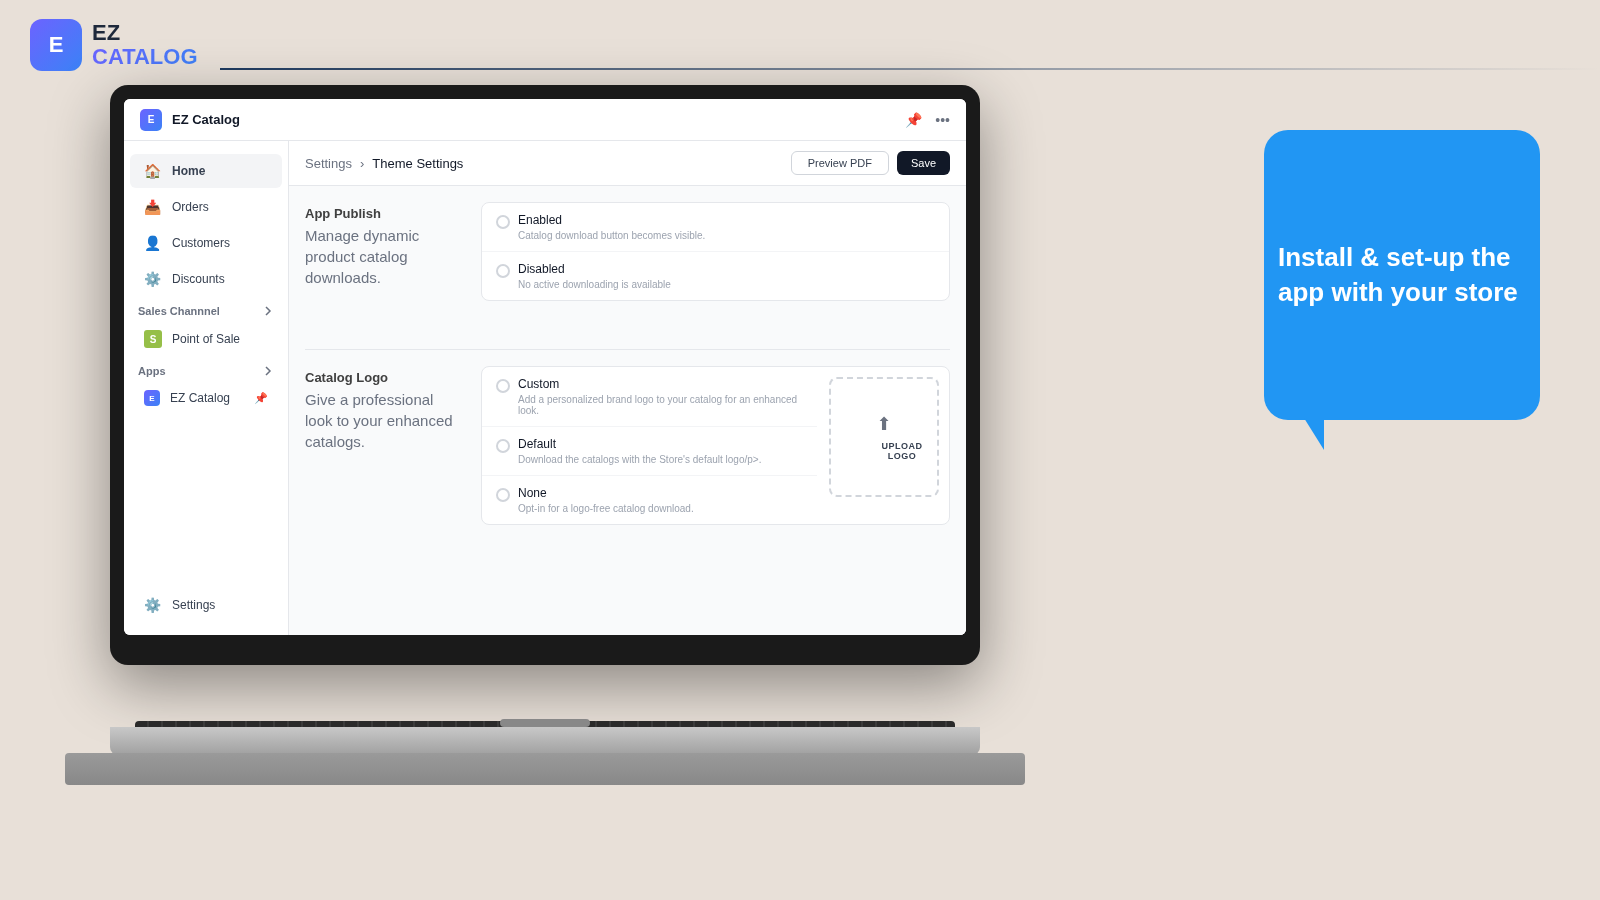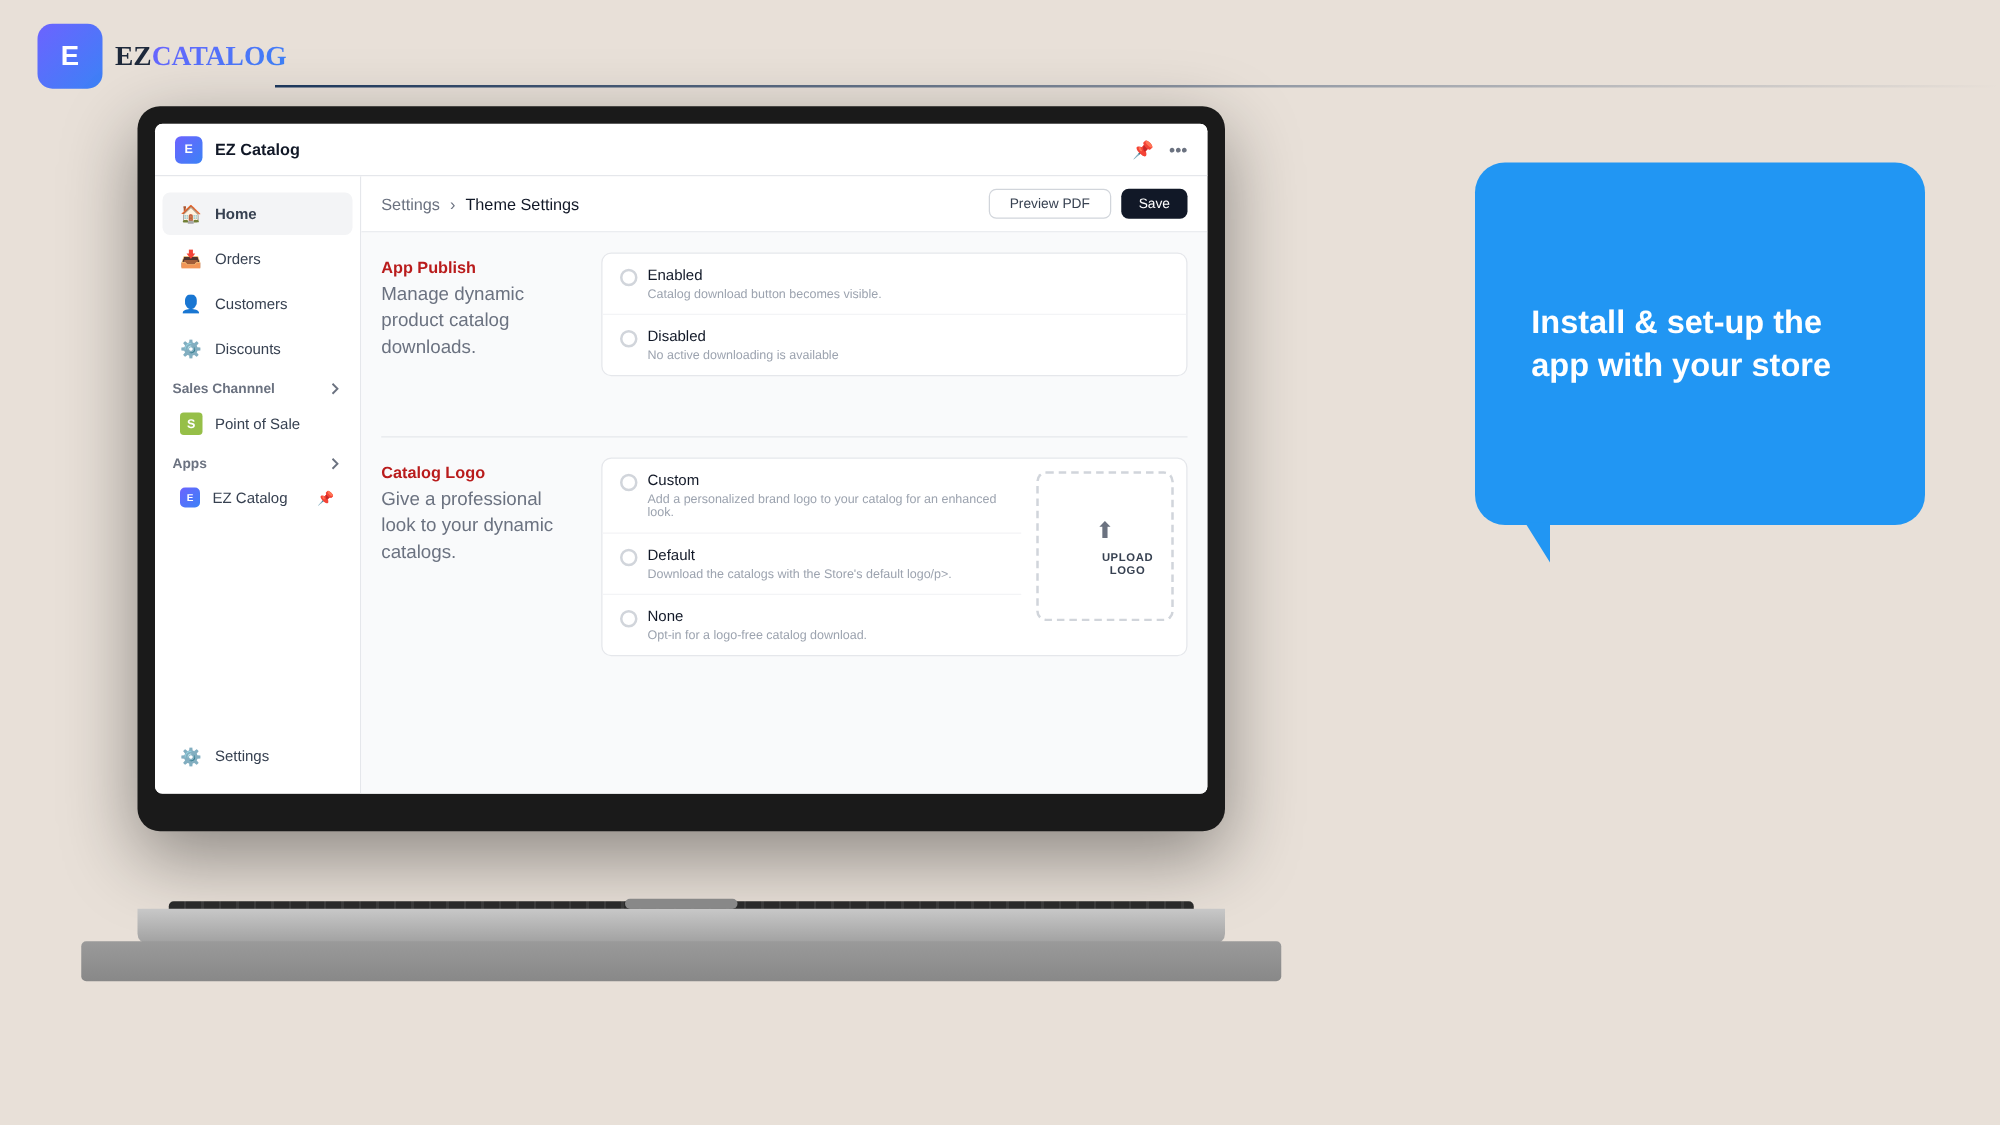--- a/index.html
+++ b/index.html
@@ -34,22 +34,22 @@
       border-radius: 12px;
       display: flex;
       align-items: center;
       justify-content: center;
       color: white;
       font-size: 22px;
       font-weight: bold;
     }
     .brand-text {
       display: flex;
+      flex-direction: column;
       line-height: 1.1;
-      font-family: Liberation Serif, serif;
     }
     .brand-ez {
       font-size: 22px;
       font-weight: 700;
       color: #1e293b;
     }
     .brand-catalog {
       font-size: 22px;
       font-weight: 700;
       background: linear-gradient(135deg, #6c63ff, #3b82f6);
@@ -300,21 +300,21 @@
       margin-bottom: 16px;
     }
     .section-label-col {
       width: 160px;
       flex-shrink: 0;
       padding-top: 4px;
     }
     .section-title {
       font-size: 13px;
       font-weight: 600;
-      color: #b91c1c;
+      color: #404040;
       margin-bottom: 4px;
     }
     .section-desc {
       font-size: 15px;
       color: #6b7280;
       line-height: 1.4;
     }
     .section-options {
       flex: 1;
     }
@@ -388,28 +388,28 @@
       border: none;
       border-top: 1px solid #e5e7eb;
       margin: 0 0 16px 0;
     }
 
     
     .speech-bubble {
       position: absolute;
       top: 130px;
       right: 60px;
-      width: 360px;
+      width: 276px;
       height: 290px;
       background: #2196f3;
       border-radius: 24px;
       display: flex;
       align-items: center;
       justify-content: center;
-      padding: 45px;
+      padding: 14px;
     }
     .speech-bubble::after {
       content: '';
       position: absolute;
       bottom: -30px;
       left: 40px;
       width: 0;
       height: 0;
       border-left: 20px solid transparent;
       border-right: 0px solid transparent;
@@ -588,21 +588,21 @@
                   </div>
                 </div>
               </div>
             </div>
 
             <hr class="divider">
 
             <div class="section-row">
               <div class="section-label-col">
                 <div class="section-title">Catalog Logo</div>
-                <div class="section-desc">Give a professional look to your dynamic catalogs.</div>
+                <div class="section-desc">Give a professional look to your enhanced catalogs.</div>
               </div>
               <div class="section-options">
                 <div class="section-card">
                   <div class="logo-section-inner">
                     <div class="logo-radio-col">
 
                       <div class="radio-option">
                         <div class="radio-row">
                           <div class="radio-circle"></div>
                           <div class="radio-label">Custom</div>

